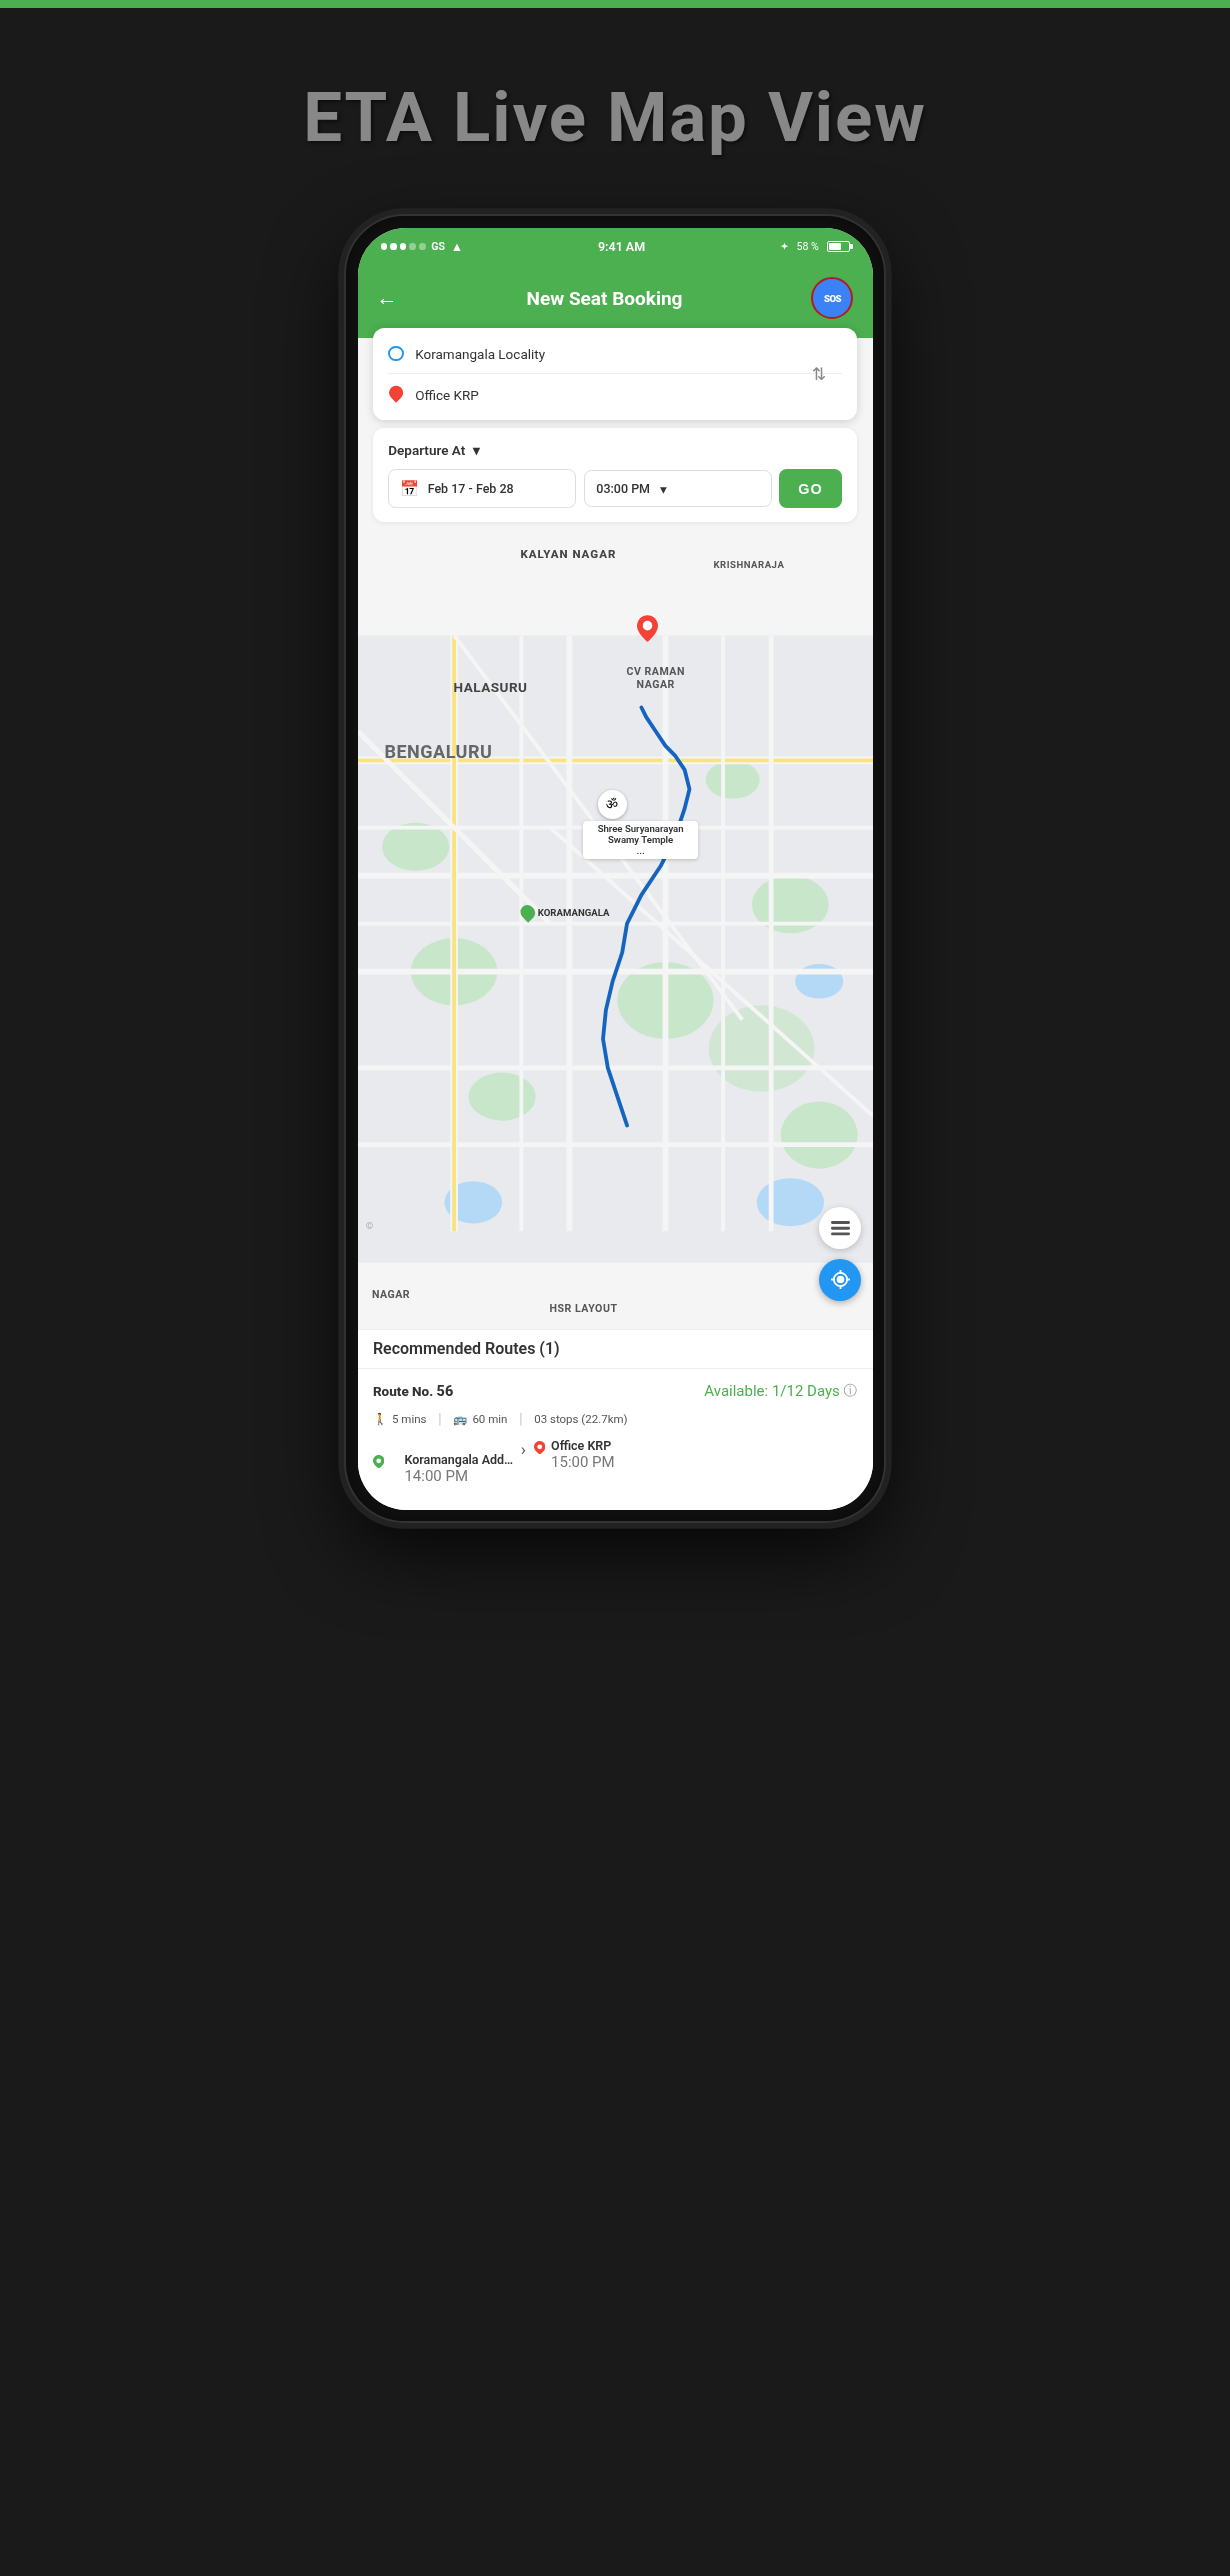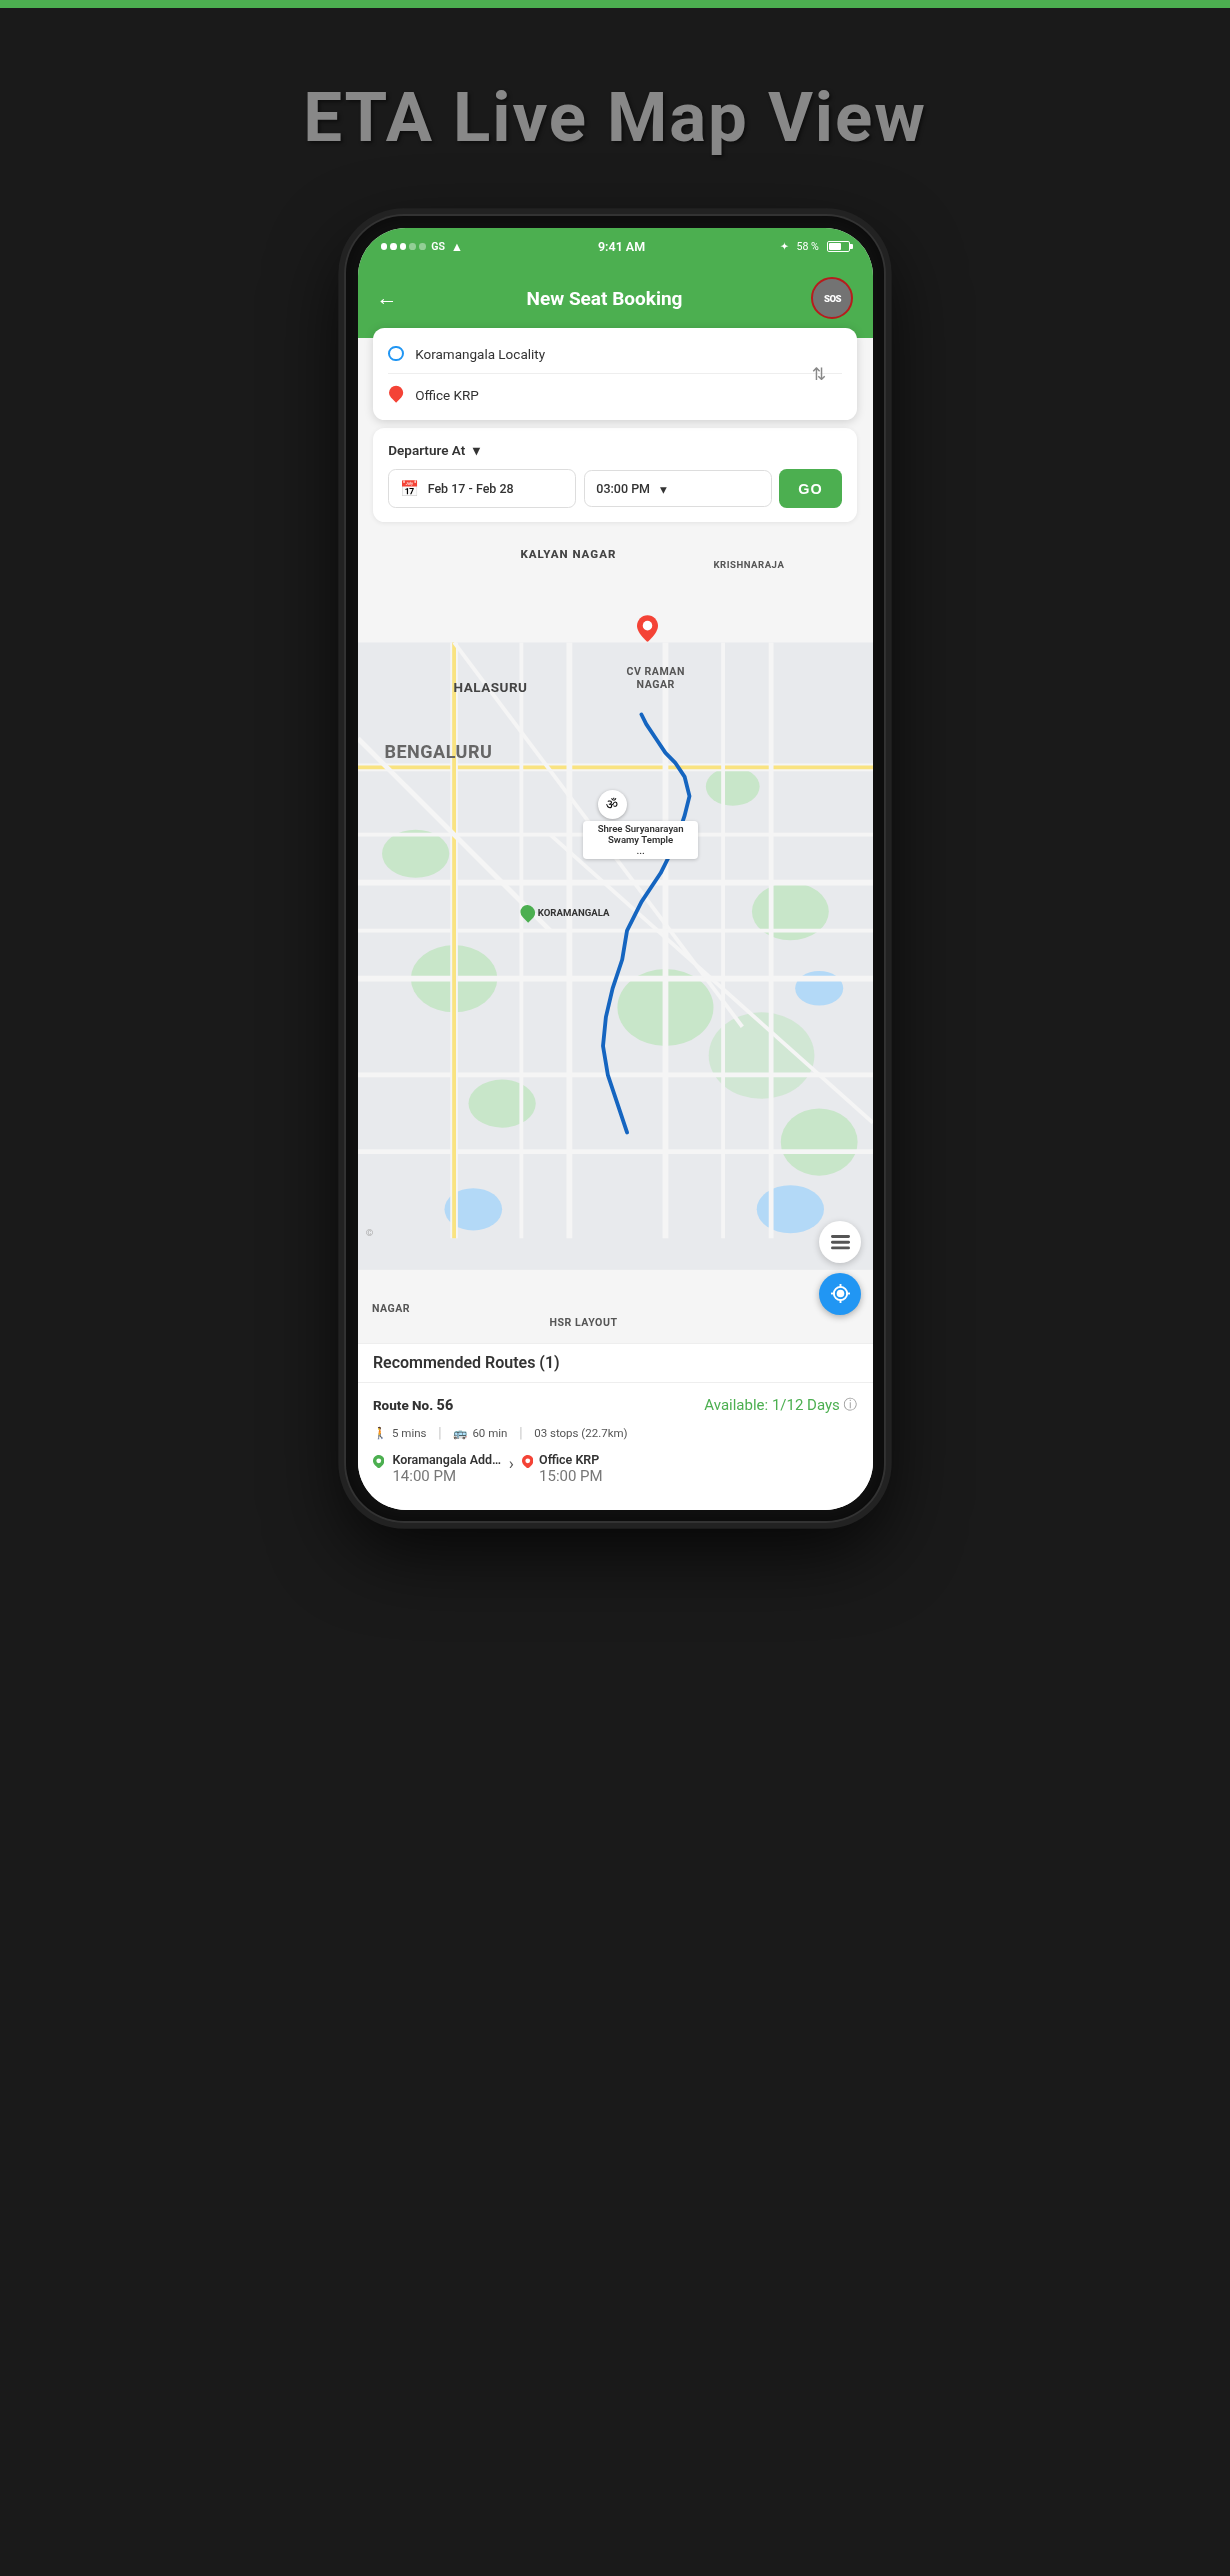--- a/index.html
+++ b/index.html
@@ -177,21 +177,21 @@
 
     .header-title {
       color: white;
       font-size: 19px;
       font-weight: 700;
     }
 
     .sos-badge {
       width: 42px;
       height: 42px;
-      background: #737373;
+      background: #3b82f6;
       border-radius: 50%;
       display: flex;
       align-items: center;
       justify-content: center;
       border: 2.9px solid #b71c1c;
       position: relative;
     }
 
     .sos-text {
       color: white;
@@ -785,21 +785,21 @@
           <span>🚌</span>
           <span>60 min</span>
         </div>
         <span class="stat-divider">|</span>
         <div class="stat-item">
           <span>03 stops (22.7km)</span>
         </div>
       </div>
 
       <div class="route-stops">
-        <div style="display:flex;align-items:flex-start;gap:8px;">
+        <div style="display:flex;align-items:flex-start;gap:20px;margin-top:14px;">
           <div style="width:11.5px;height:13.5px;flex-shrink:0;margin-top:1.9px;">
             <svg width="11.5" height="13.5" viewBox="0 0 12 14">
               <path d="M6 0 C2.7 0 0 2.7 0 6 C0 10.5 6 14 6 14 C6 14 12 10.5 12 6 C12 2.7 9.3 0 6 0 Z" fill="#4caf50"></path>
               <circle cx="6" cy="6" r="2.5" fill="white"></circle>
             </svg>
           </div>
           <div class="stop-from">
             <span class="stop-name">Koramangala Add…</span>
             <span class="stop-time">14:00 PM</span>
           </div>

